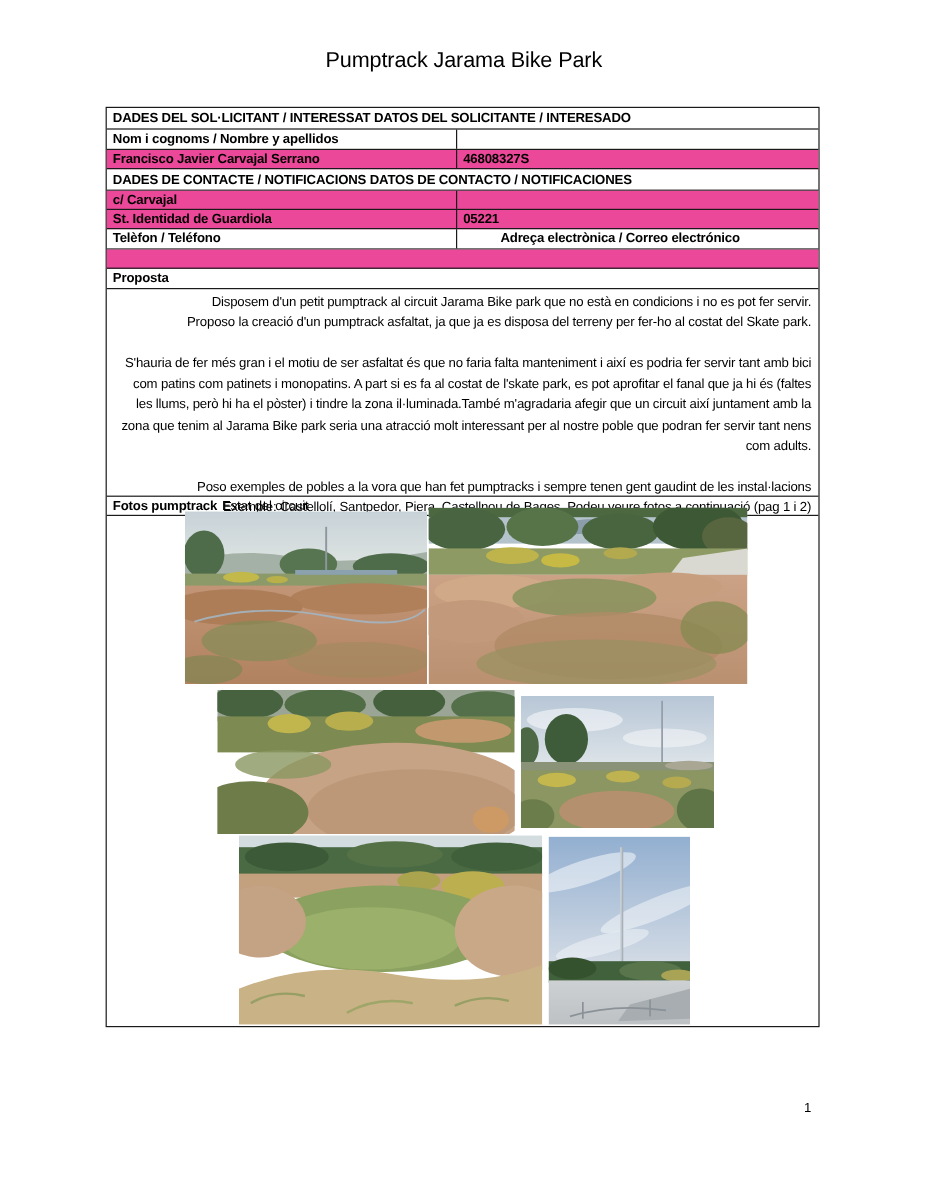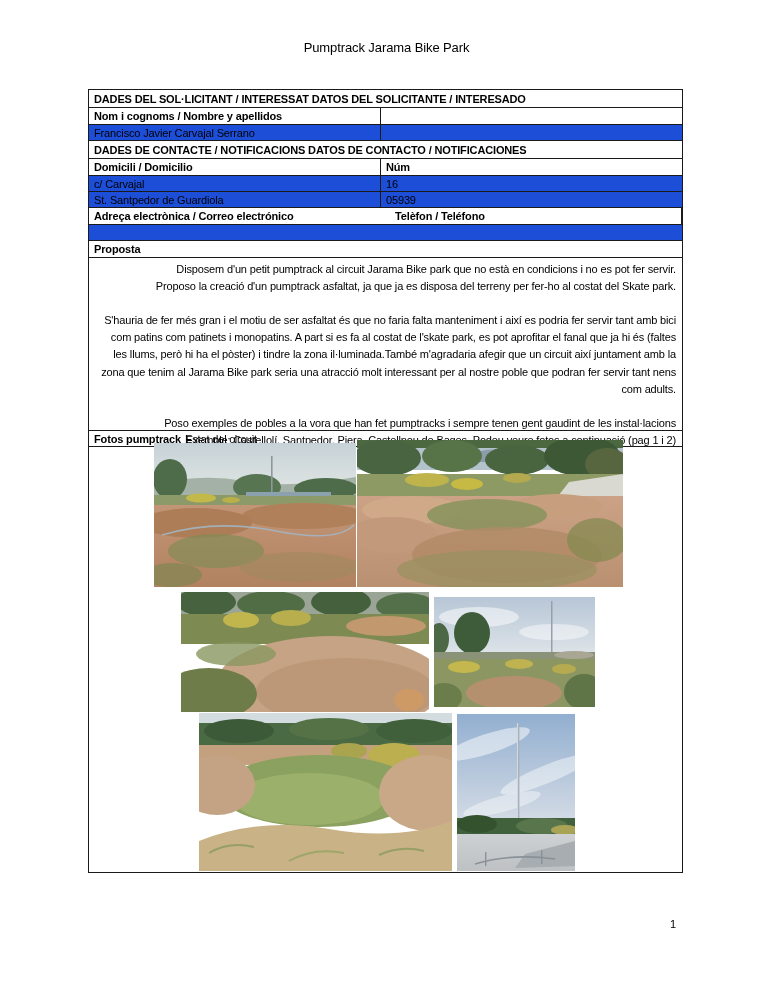--- a/index.html
+++ b/index.html
@@ -1,29 +1,29 @@
 <!DOCTYPE html>
 <html><head>
 <meta charset="utf-8">
 <style>
   html,body{margin:0;padding:0;background:#ffffff;}
   .page{position:relative;width:773px;height:1000px;background:#ffffff;overflow:hidden;
         font-family:"Liberation Sans",sans-serif;color:#000;}
   .title{position:absolute;top:40px;left:0;width:100%;text-align:center;
-         font-size:13px;letter-spacing:-0.1px;}
+         font-size:18px;letter-spacing:-0.1px;}
   .tbl{position:absolute;left:88px;top:89px;width:593px;border:1px solid #1a1a1a;
        font-size:11px;letter-spacing:-0.15px;box-sizing:content-box;}
   .row{display:flex;border-bottom:1px solid #1a1a1a;box-sizing:border-box;align-items:stretch;}
   .row:last-child{border-bottom:none;}
-  .h18{height:18px;} .h17{height:17px;} .h16{height:16px;}
+  .h18{height:18px;} .h17{height:17px;gap:31px;} .h16{height:16px;}
   .c{display:flex;align-items:center;padding:0 5px;box-sizing:border-box;overflow:hidden;white-space:nowrap;}
   .c1{width:292px;border-right:1px solid #1a1a1a;}
   .c2{flex:1;}
   .b{font-weight:bold;}
-  .shade{background:#1d4ed8;}
+  .shade{background:#ec4899;font-weight:bold;}
   .full{width:100%;}
   .proposal{height:172px;padding:3px 6px 0 6px;box-sizing:border-box;
             white-space:pre-line;line-height:17.1px;font-size:11px;letter-spacing:-0.15px;text-align:right;}
   .fotosrow{height:16px;}
   .fotosrow .c{padding-top:1px;text-align:right;}
   .fotos-bold{font-weight:bold;margin-right:4px;}
   .photosrow{position:relative;height:425px;border-bottom:none;display:block;}
   .photo{position:absolute;overflow:hidden;}
   .photo svg{display:block;width:100%;height:100%;}
   .pagenum{position:absolute;top:918px;left:670px;font-size:11px;}
@@ -40,45 +40,41 @@
     <div class="row h18">
       <div class="c full b">DADES DEL SOL·LICITANT / INTERESSAT DATOS DEL SOLICITANTE / INTERESADO</div>
     </div>
 
     <div class="row h17">
       <div class="c c1 b">Nom i cognoms / Nombre y apellidos</div>
     </div>
 
     <div class="row h16 shade">
       <div class="c c1">Francisco Javier Carvajal Serrano</div>
+      <div class="c c2">46808327S</div>
     </div>
 
     <div class="row h18">
       <div class="c full b">DADES DE CONTACTE / NOTIFICACIONS DATOS DE CONTACTO / NOTIFICACIONES</div>
     </div>
 
+
+    <div class="row h16 shade">
+      <div class="c c1">c/ Carvajal</div>
+    </div>
+
+
+    <div class="row h16 shade">
+      <div class="c c1">St. Identidad de Guardiola</div>
+      <div class="c c2">05221</div>
+    </div>
+
     <div class="row h17">
-      <div class="c c1 b">Domicili / Domicilio</div>
-      <div class="c c2 b">Núm</div>
-    </div>
-
-    <div class="row h16 shade">
-      <div class="c c1">c/ Carvajal</div>
-      <div class="c c2">16</div>
-    </div>
-
-
-    <div class="row h16 shade">
-      <div class="c c1">St. Santpedor de Guardiola</div>
-      <div class="c c2">05939</div>
-    </div>
-
-    <div class="row h17">
+      <div class="c c1 b">Telèfon / Teléfono</div>
       <div class="c c2 b">Adreça electrònica / Correo electrónico</div>
-      <div class="c c1 b">Telèfon / Teléfono</div>
     </div>
 
     <div class="row h16 shade">
     </div>
 
     <div class="row h17">
       <div class="c full b">Proposta</div>
     </div>
 
     <div class="row">

